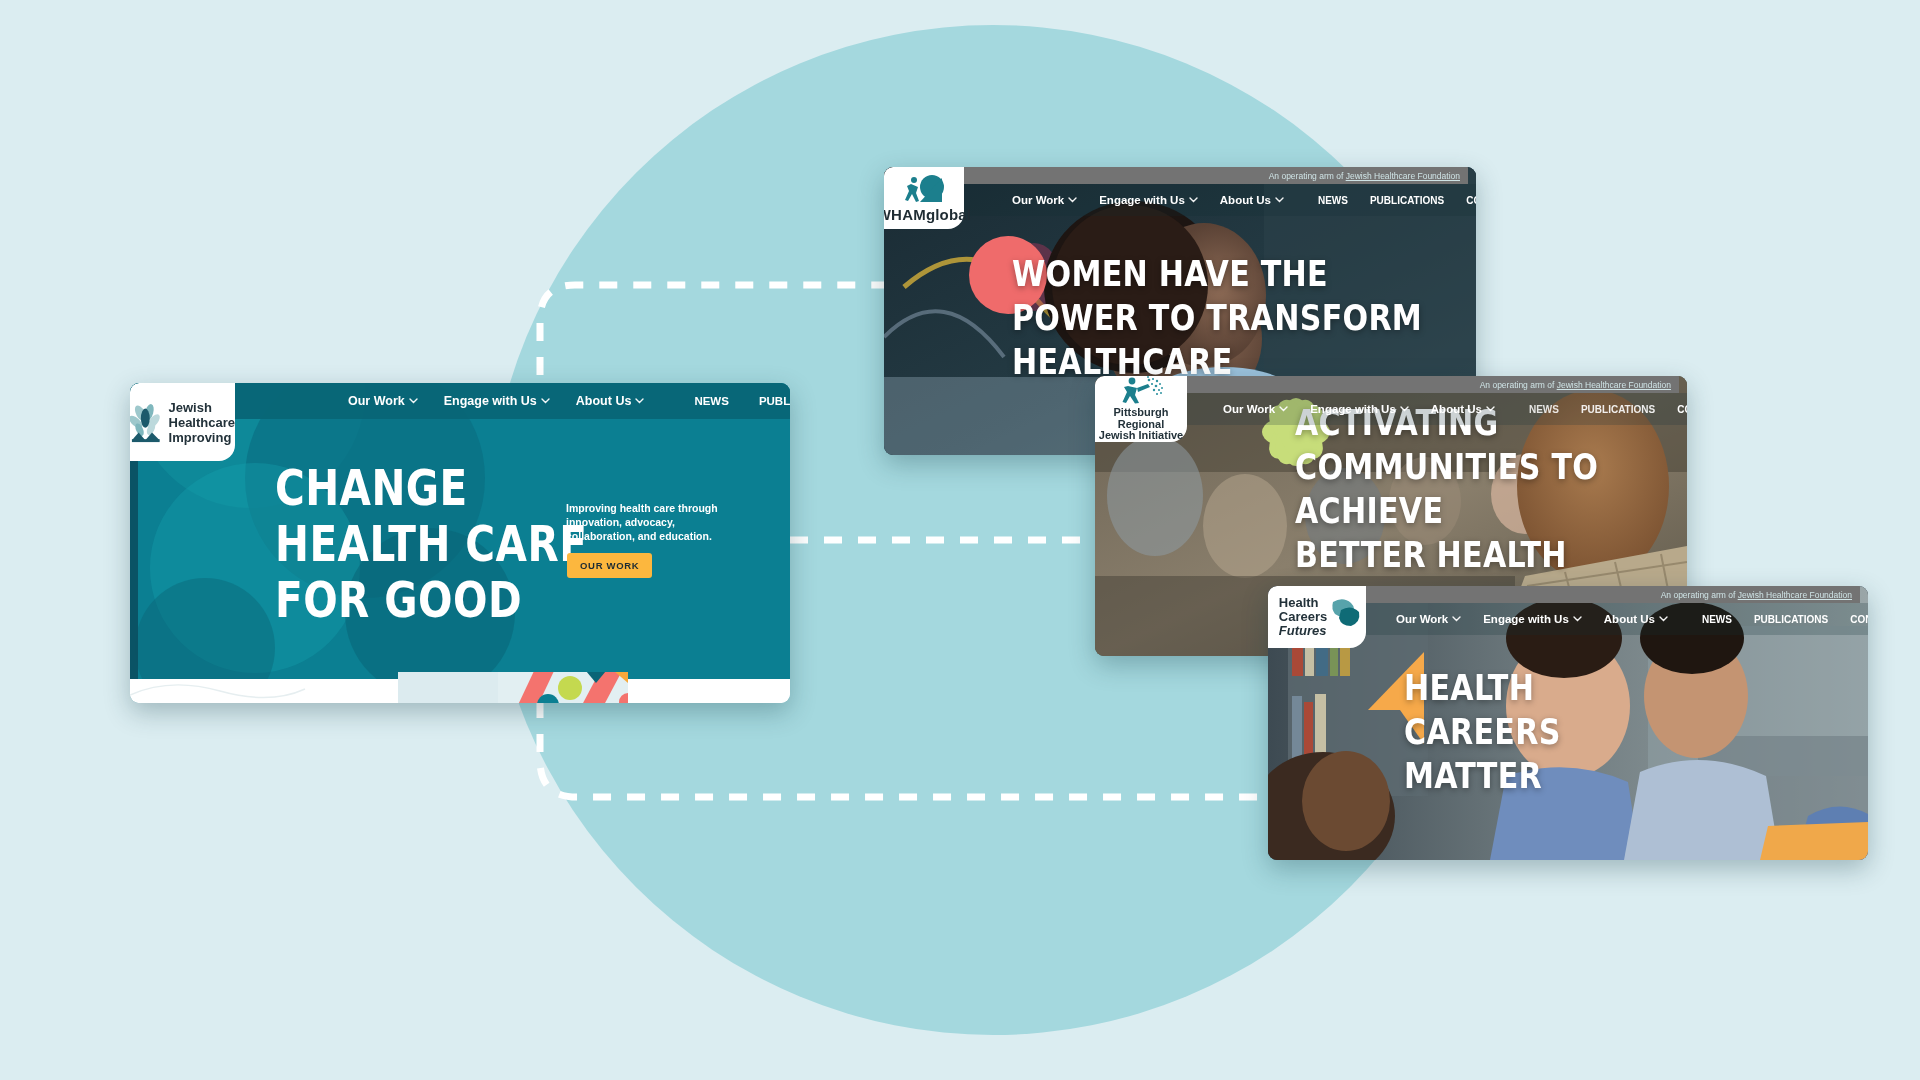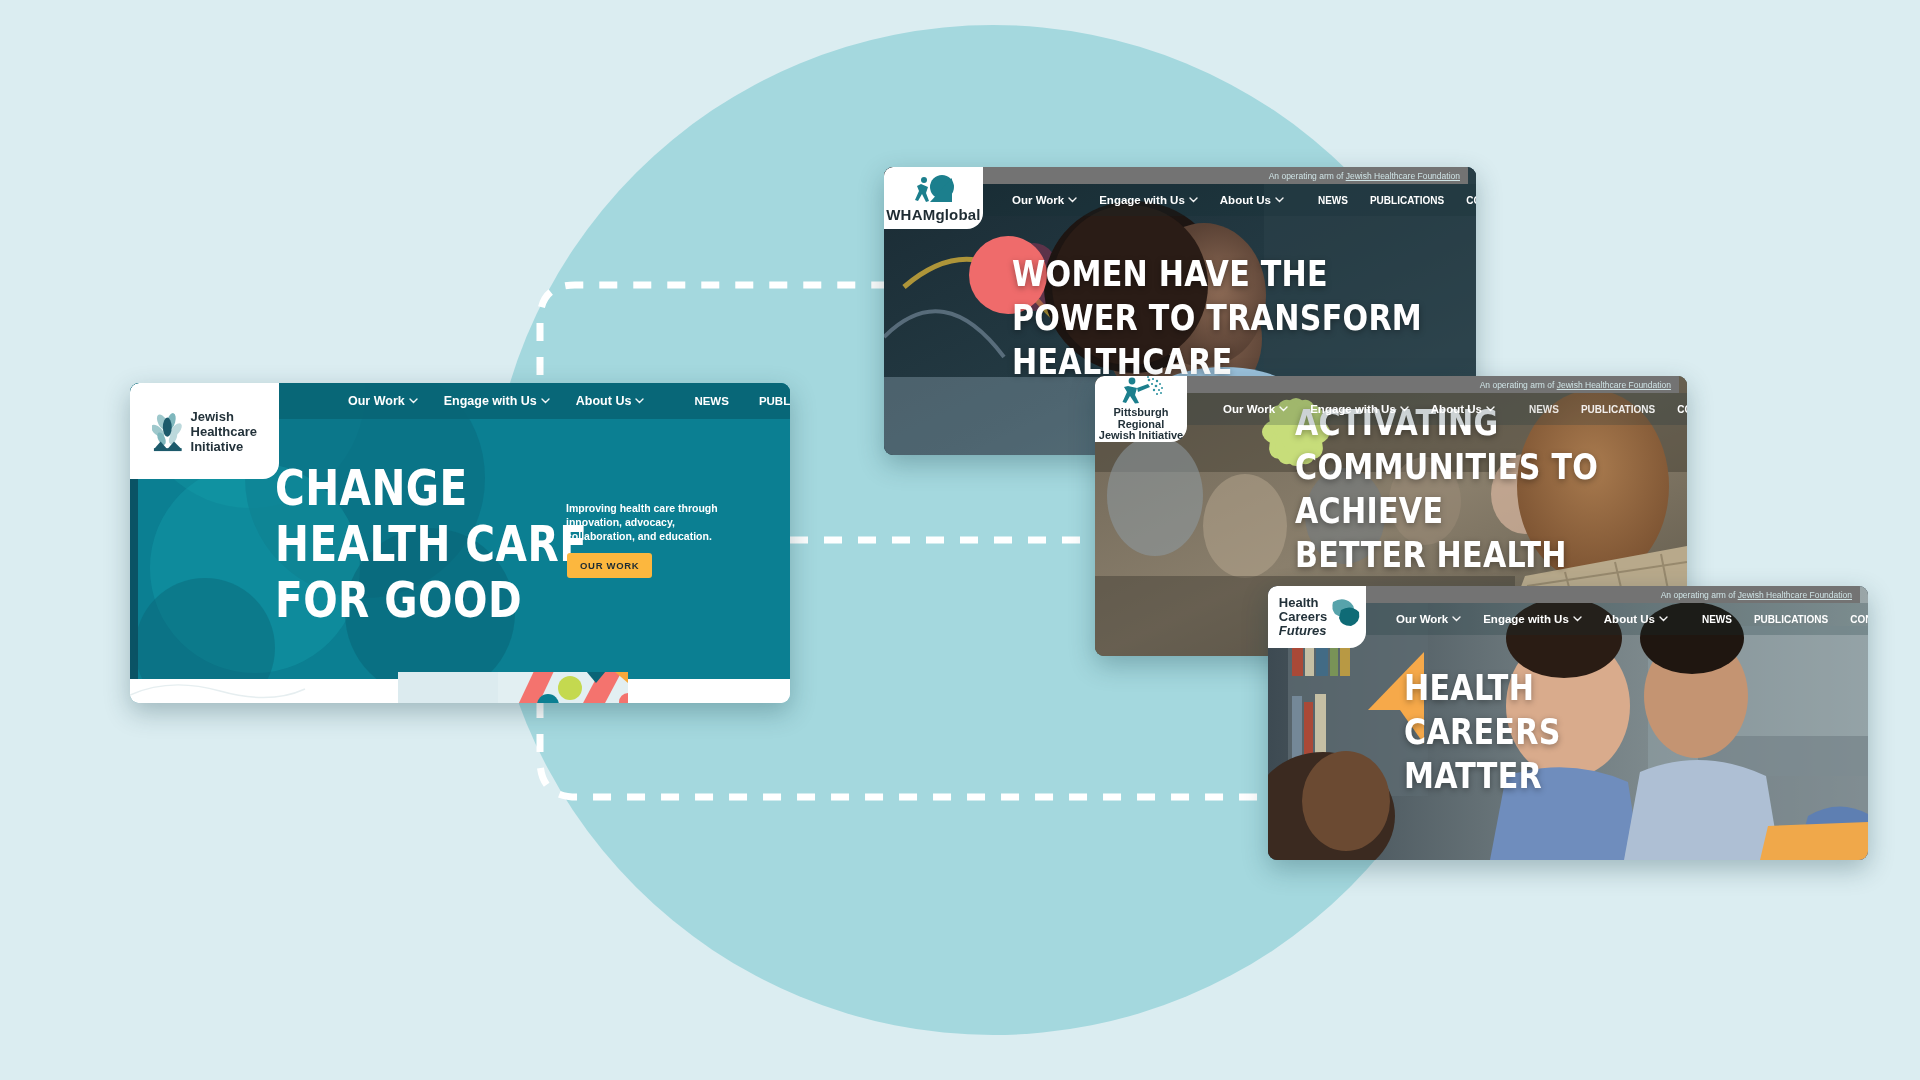--- a/index.html
+++ b/index.html
@@ -221,39 +221,39 @@
             <circle cx="440" cy="19" r="12" fill="#c4d94f"></circle>
             <path d="M452 36 L470 2 L492 2 L474 36 Z" fill="#f4736e"></path>
             <circle cx="418" cy="36" r="11" fill="#0b7f92"></circle>
             <path d="M456 2 L476 2 L466 14 Z" fill="#0a6577"></path>
             <path d="M484 2 L498 2 L498 14 Z" fill="#f7a93c"></path>
             <circle cx="498" cy="33" r="9" fill="#f4736e"></circle>
           </g>
         </g>
       </svg>
 
-      <div class="logo-tab" style="width:105px;height:96px;padding:0 22px;">
+      <div class="logo-tab" style="width:105px;height:78px;padding:0 0;">
         <svg width="34" height="42" viewBox="0 0 34 42" style="margin-right:6px;">
           <g fill="none">
             <ellipse cx="11" cy="12" rx="4.6" ry="9" fill="#9ec8cc" transform="rotate(-28 11 12)"></ellipse>
             <ellipse cx="20" cy="11" rx="4.3" ry="9" fill="#7fb7bd" transform="rotate(16 20 11)"></ellipse>
             <ellipse cx="6" cy="21" rx="4.2" ry="8.5" fill="#9ec8cc" transform="rotate(-48 6 21)"></ellipse>
             <ellipse cx="25" cy="20" rx="4.2" ry="8.5" fill="#bcd9dc" transform="rotate(38 25 20)"></ellipse>
             <ellipse cx="16" cy="17" rx="4.6" ry="10" fill="#1c5a6b"></ellipse>
             <ellipse cx="10" cy="29" rx="3.6" ry="7" fill="#7fb7bd" transform="rotate(-25 10 29)"></ellipse>
             <ellipse cx="22" cy="28" rx="3.6" ry="7" fill="#bcd9dc" transform="rotate(25 22 28)"></ellipse>
             <path d="M2 40 L9 32 L16 40 Z" fill="#1c5a6b"></path>
             <path d="M16 40 L23 32 L31 40 Z" fill="#1c5a6b"></path>
             <rect x="2" y="39" width="29" height="3" fill="#1c5a6b"></rect>
           </g>
         </svg>
         <div class="logo-jhf-text">
           <div>Jewish</div>
           <div>Healthcare</div>
-          <div>Initiative</div>
+          <div>Improving</div>
         </div>
       </div>
 
     </div>
   </div>
 
   <div class="card" id="card-wham">
     <div class="card-inner">
 
       <svg class="photo" width="592" height="288" viewBox="0 0 592 288">
@@ -325,21 +325,21 @@
         <div class="nav-sep" style="margin-left:14px;"></div>
 
       </div>
 
       <div class="headline">
         <div>WOMEN HAVE THE</div>
         <div>POWER TO TRANSFORM</div>
         <div>HEALTHCARE</div>
       </div>
 
-      <div class="logo-tab" style="width:99px;height:62px;flex-direction:column;gap:2px;">
+      <div class="logo-tab" style="width:80px;height:62px;flex-direction:column;gap:2px;">
         <svg width="44" height="30" viewBox="0 0 44 30">
           <circle cx="30" cy="13" r="12" fill="#1c7f8d"></circle>
           <path d="M18 28 L40 28 L40 4 Z" fill="#1c7f8d"></path>
           <g fill="#1c7f8d">
             <circle cx="12" cy="6" r="3"></circle>
             <path d="M9 10 L16 13 L14 19 L17 27 L14 28 L10 20 L6 27 L3 26 L7 17 L5 12 Z"></path>
           </g>
         </svg>
         <div class="logo-wham-text"><span>WHAM</span><span class="thin">global</span></div>
       </div>

